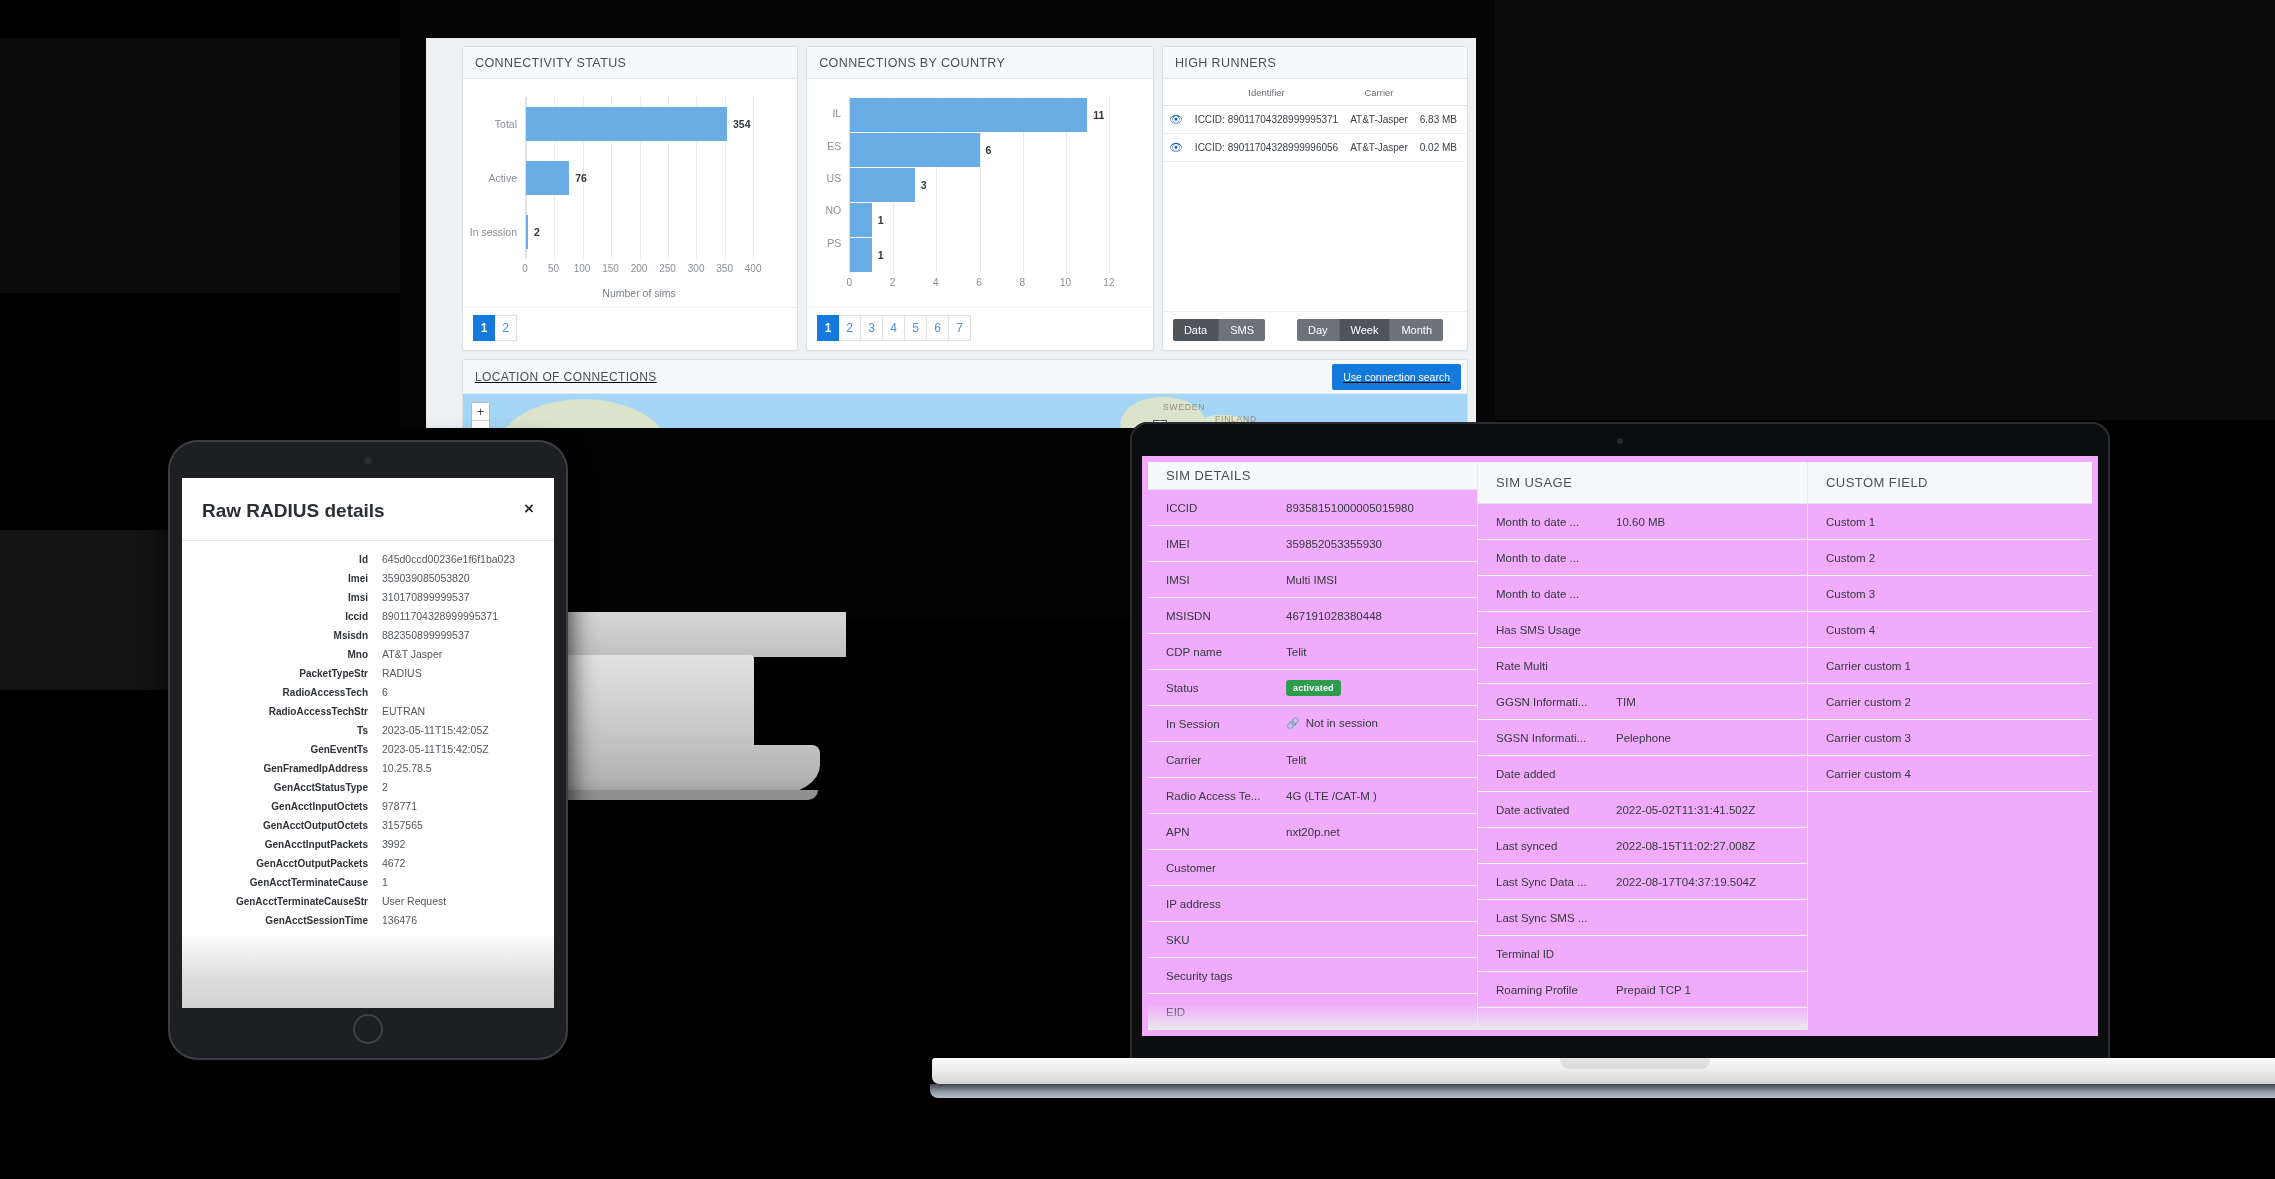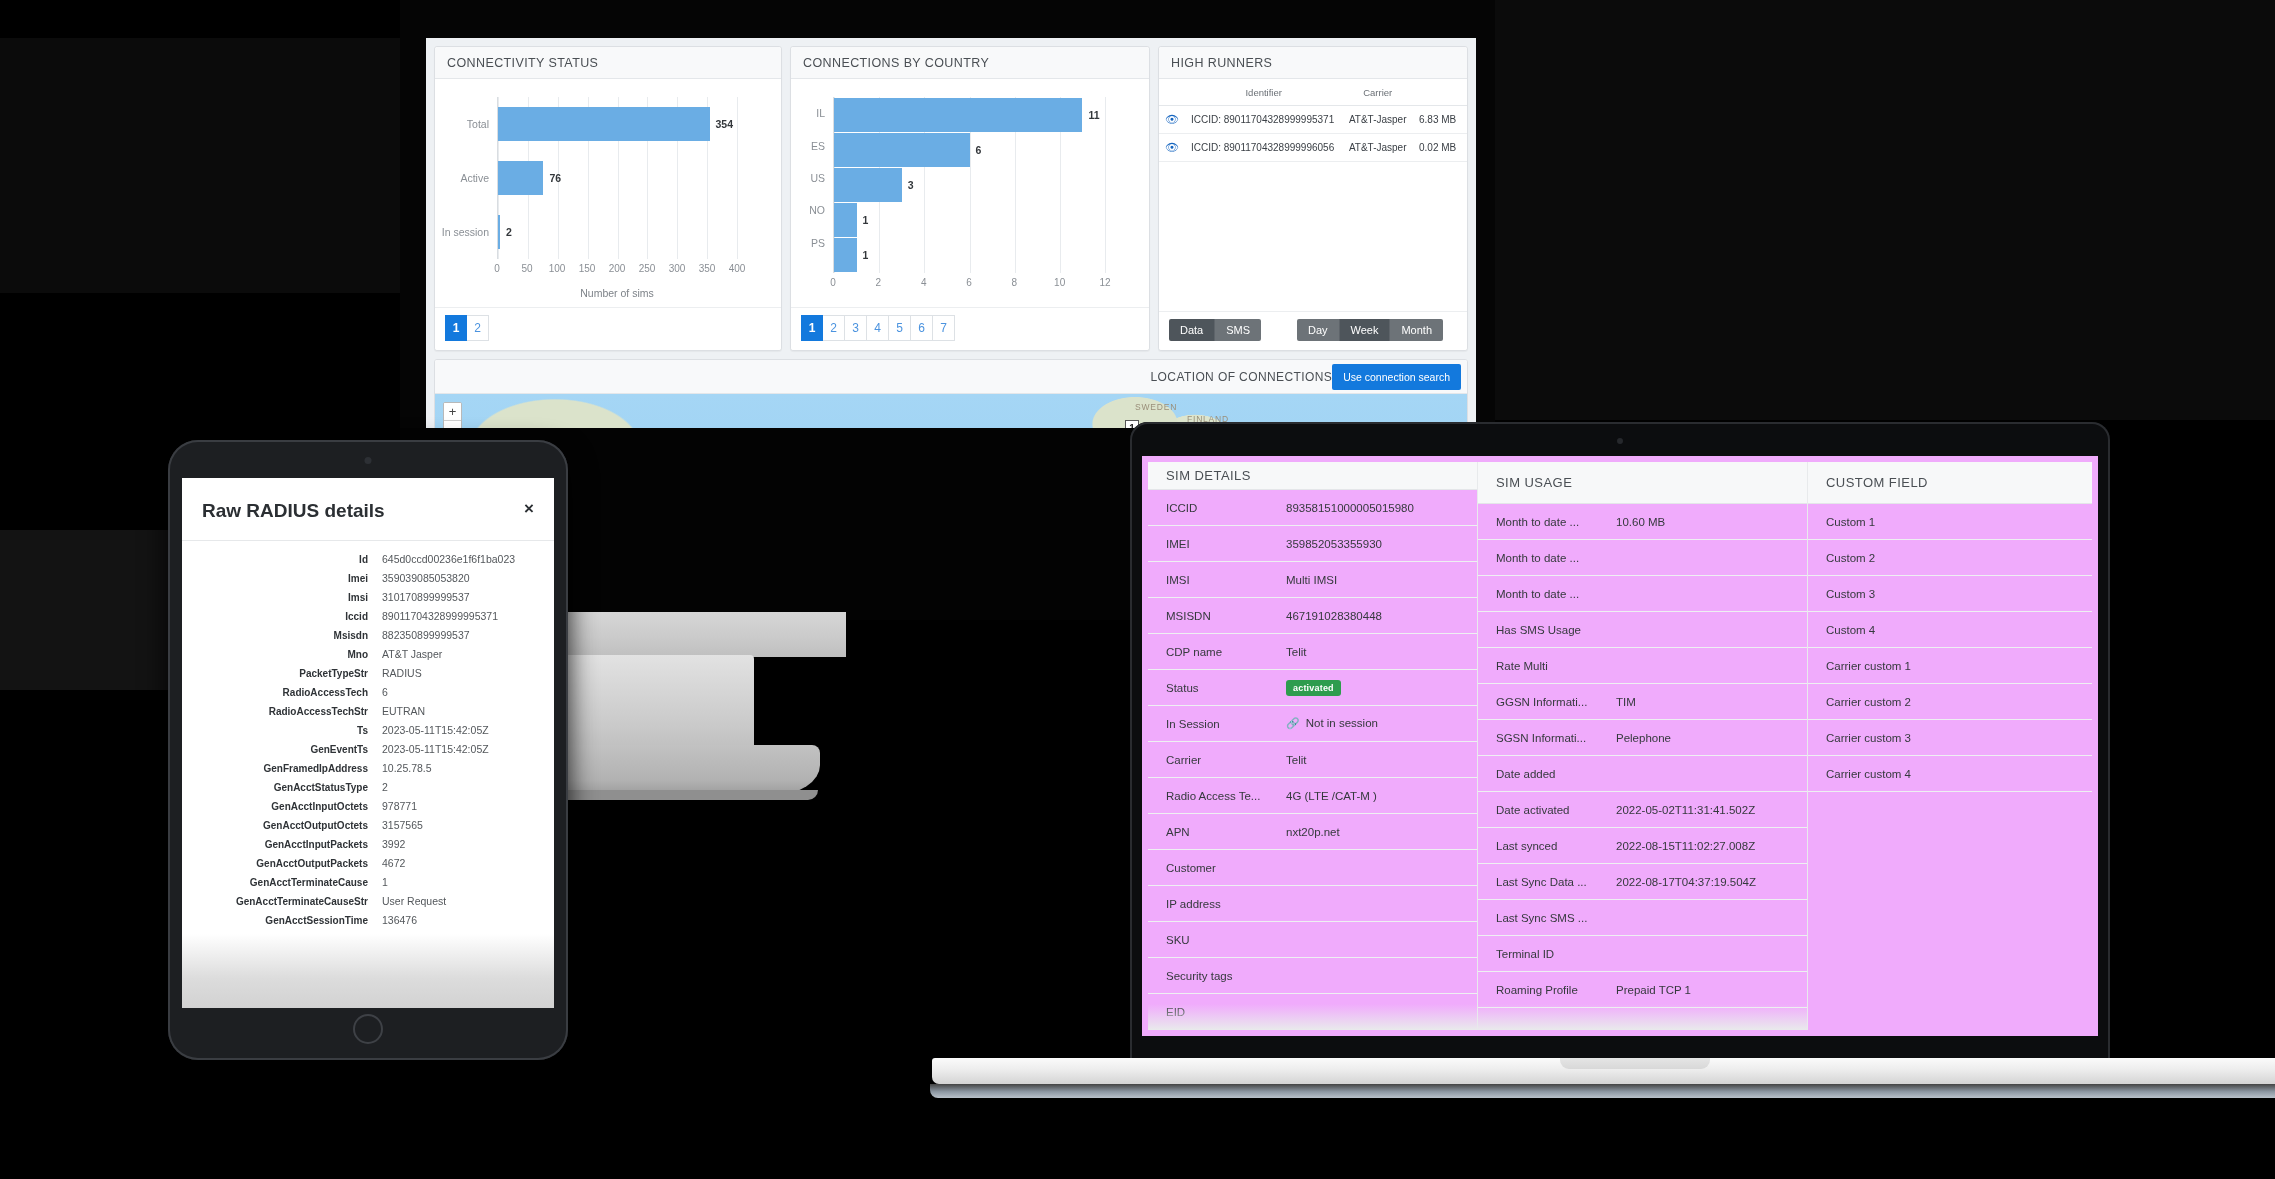--- a/index.html
+++ b/index.html
@@ -44,21 +44,21 @@
     position: absolute; left: 468px; top: 745px; width: 352px; height: 50px;
     background: linear-gradient(180deg,#c2c2c2 0%,#b2b2b2 70%,#9c9c9c 100%);
     border-radius: 8px 8px 46px 46px / 8px 8px 30px 30px;
   }
   #monitor-foot-edge {
     position: absolute; left: 470px; top: 790px; width: 348px; height: 10px;
     background: #8f8f8f; border-radius: 0 0 40px 40px;
   }
 
   
-  .dash { position: absolute; inset: 0; background: #eef1f4; padding: 8px; }
+  .dash { position: absolute; inset: 0; background: #eef1f4; padding: 8px; margin-left: 28px; }
   .cards-row { display: flex; gap: 8px; height: 305px; }
   .card {
     background: #fff; border: 1px solid #dcdfe3; border-radius: 3px;
     display: flex; flex-direction: column; box-shadow: 0 1px 1px rgba(0,0,0,.04);
   }
   .card.c1 { width: 348px; }
   .card.c2 { width: 360px; }
   .card.c3 { flex: 1; }
   .card-head {
     padding: 9px 12px 8px; border-bottom: 1px solid #e4e7ea;
@@ -149,22 +149,23 @@
   .tgl:last-child { border-right: none; }
   .tgl.on { background: #4e555b; }
 
   
   .map-card {
     margin-top: 8px; background: #fff; border: 1px solid #dcdfe3;
     border-radius: 3px; height: 140px; position: relative; overflow: hidden;
   }
   .map-head {
     height: 34px; background: #f8f9fa; border-bottom: 1px solid #e4e7ea;
-    display: flex; align-items: center; justify-content: flex-end;
+    display: flex; align-items: center; justify-content: space-between;
     padding: 0 6px 0 12px;
+    text-decoration: underline;
   }
   .map-title { font-size: 12px; letter-spacing: .4px; color: #4a4f54; }
   .btn-primary {
     background: #1379dd; color: #fff; border: none; border-radius: 2px;
     font-size: 10.5px; padding: 7px 11px; cursor: pointer;
     font-family: "Liberation Sans", sans-serif;
   }
   .map-canvas {
     position: absolute; left: 0; right: 0; top: 34px; bottom: 0;
     background:

